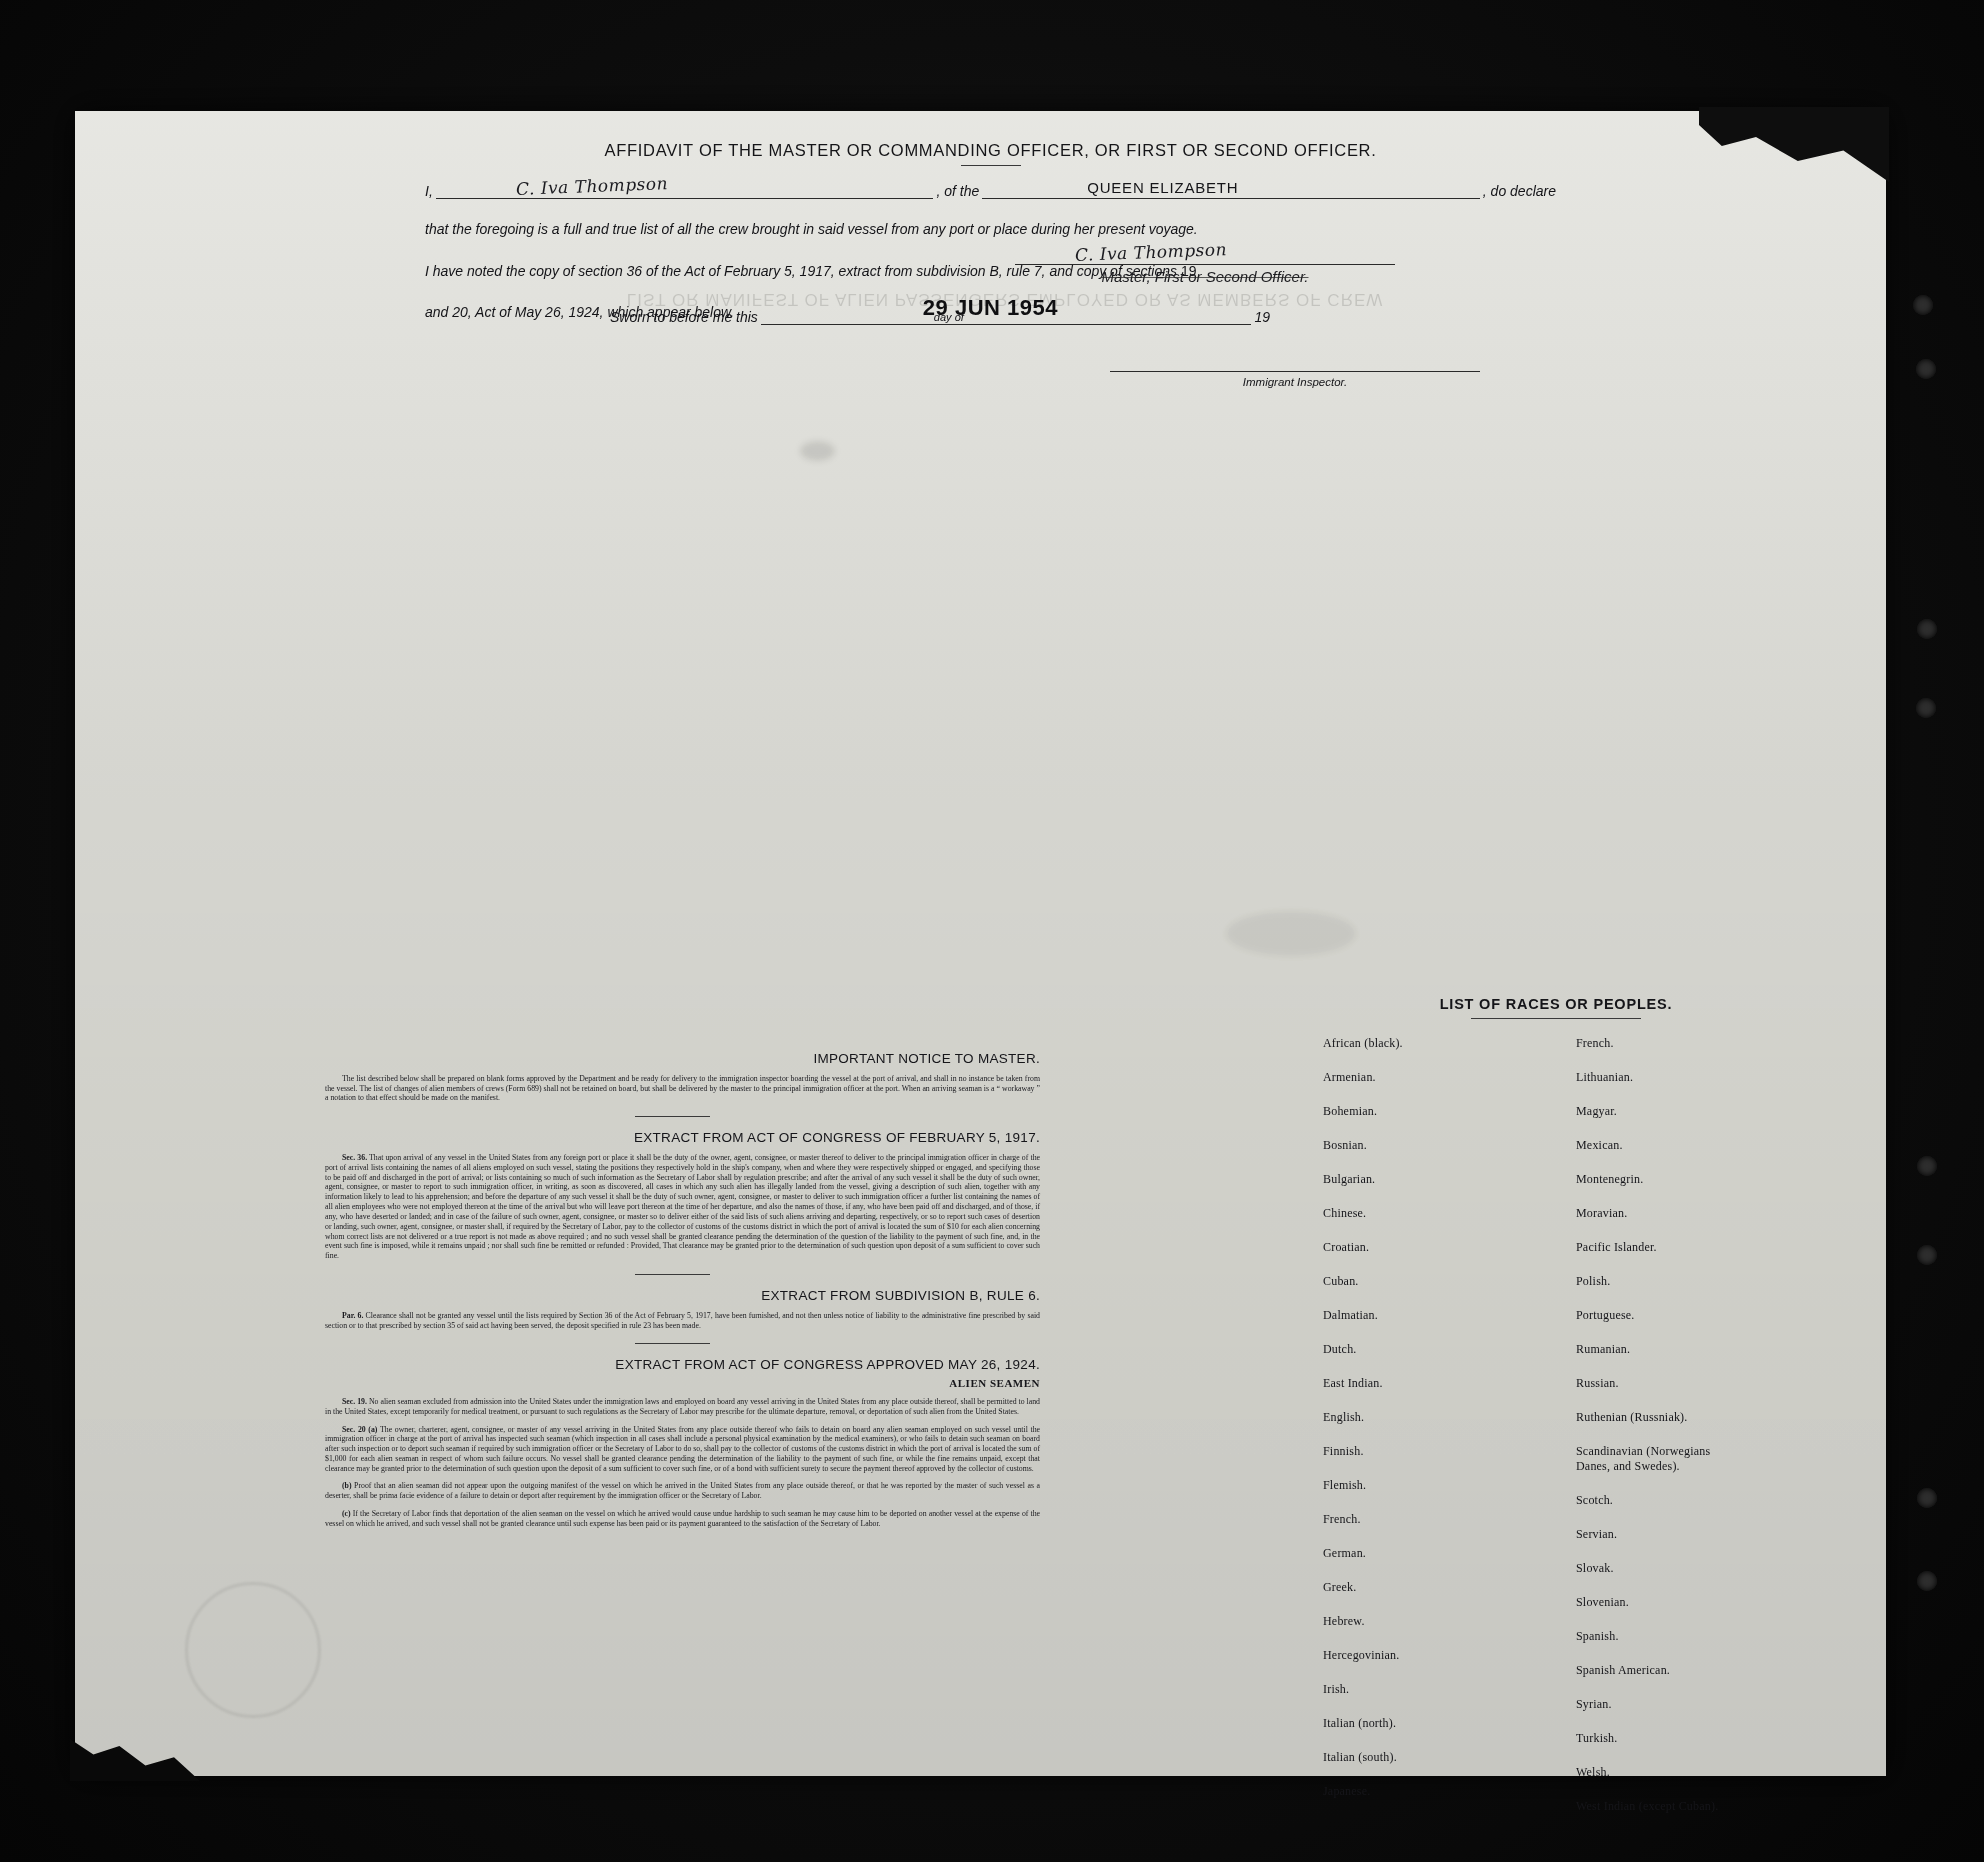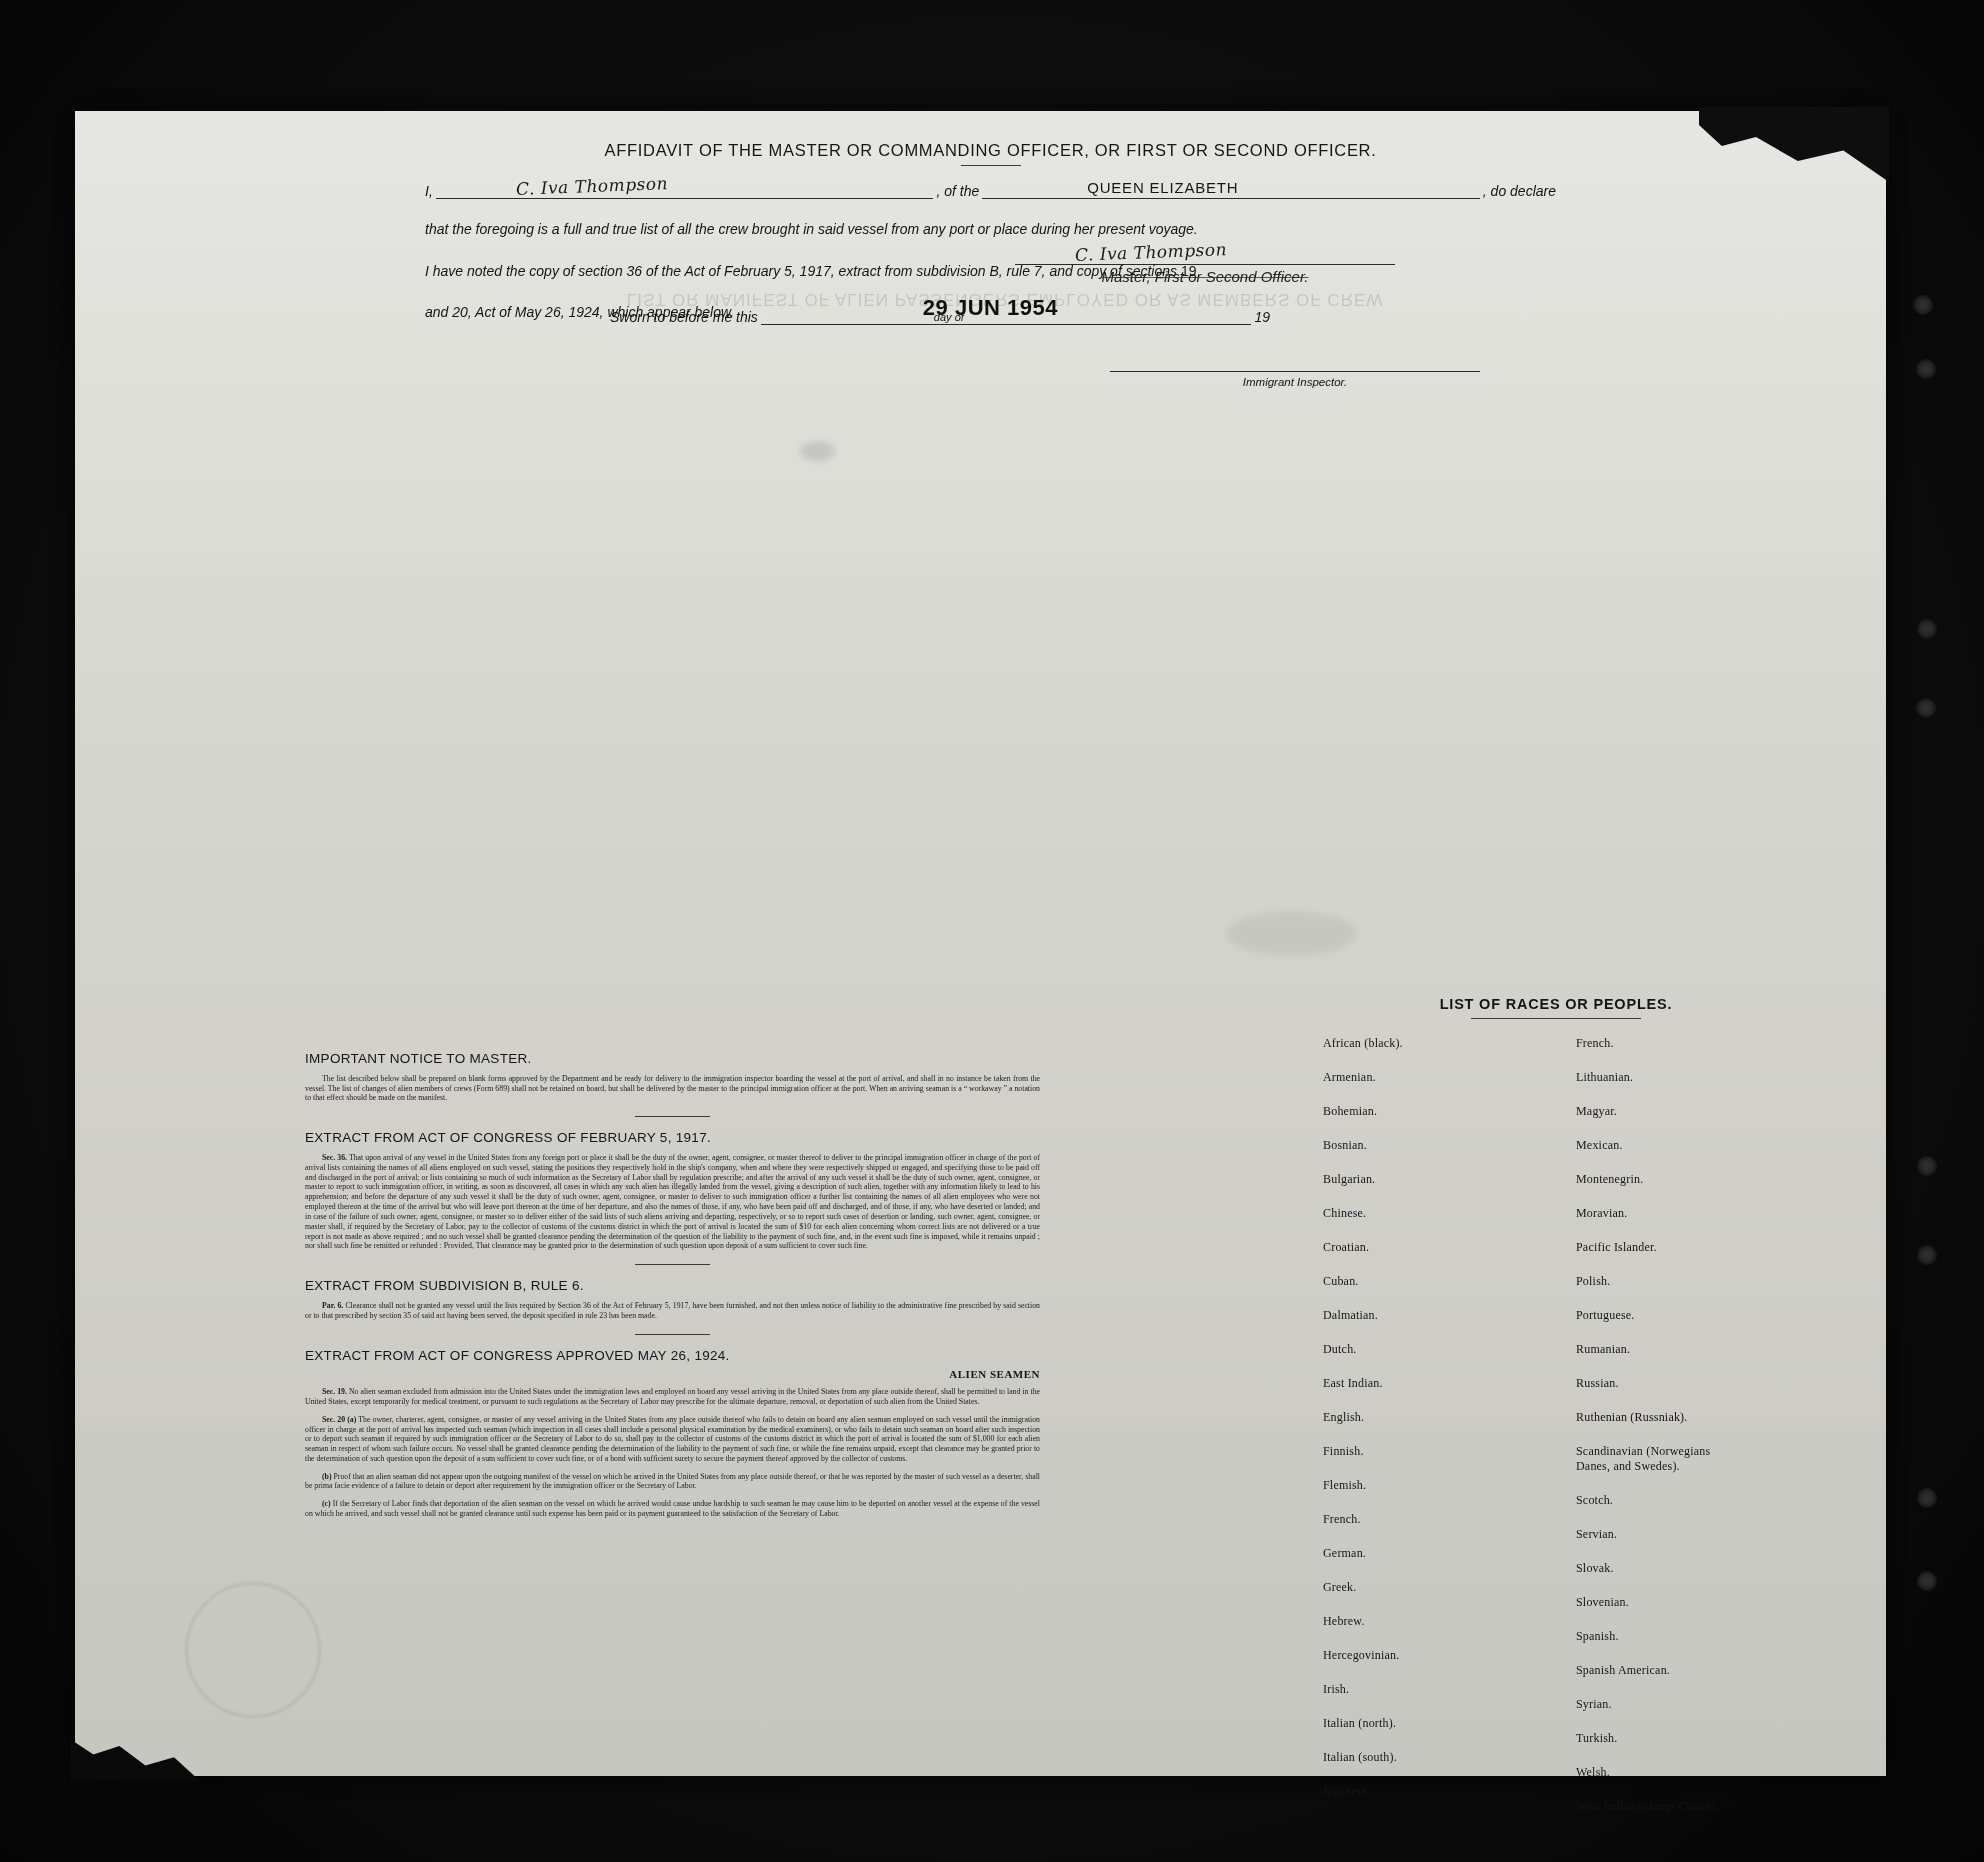--- a/index.html
+++ b/index.html
@@ -198,37 +198,38 @@
 
   
   #legal-column {
     position: absolute;
     left: 230px;
     top: 940px;
     width: 735px;
     color: #18181c;
   }
   .sec-heading {
-    text-align: left;
+    text-align: right;
     font-size: 13.5px;
     letter-spacing: 0.3px;
     font-weight: 500;
     margin: 0 0 5px 0;
   }
   .sec-rule {
     width: 75px; height: 1px;
     background: #3b3b3b;
     margin: 13px auto 13px auto;
   }
   .fine {
     font-size: 7.8px;
     line-height: 1.26;
     text-align: justify;
     font-family: "Liberation Serif", serif;
     color: #1b1b1f;
+    margin-left: 20px;
   }
   .fine .indent { display: inline-block; width: 17px; }
   .fine b { font-weight: bold; }
   .sub-center {
     text-align: right;
     font-size: 11px;
     font-weight: bold;
     letter-spacing: 0.5px;
     font-family: "Liberation Serif", serif;
     margin: 3px 0 2px 0;

